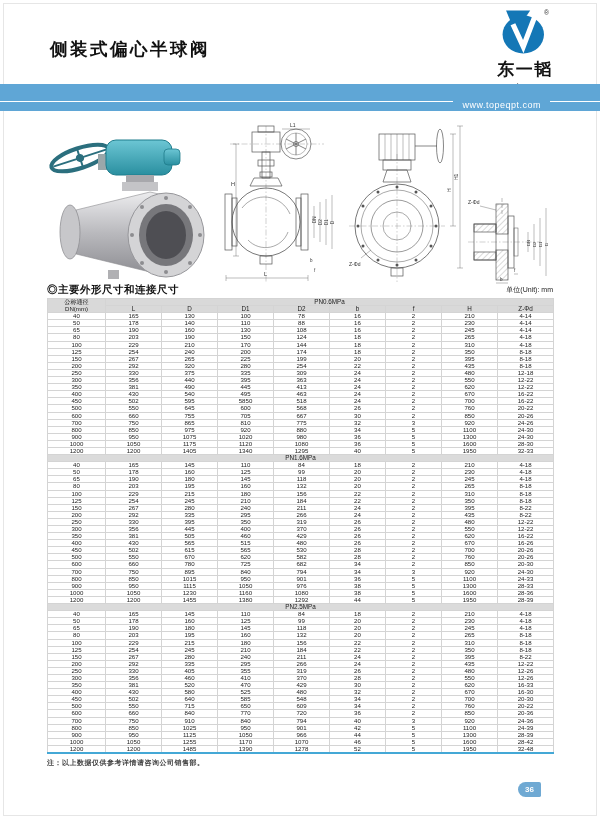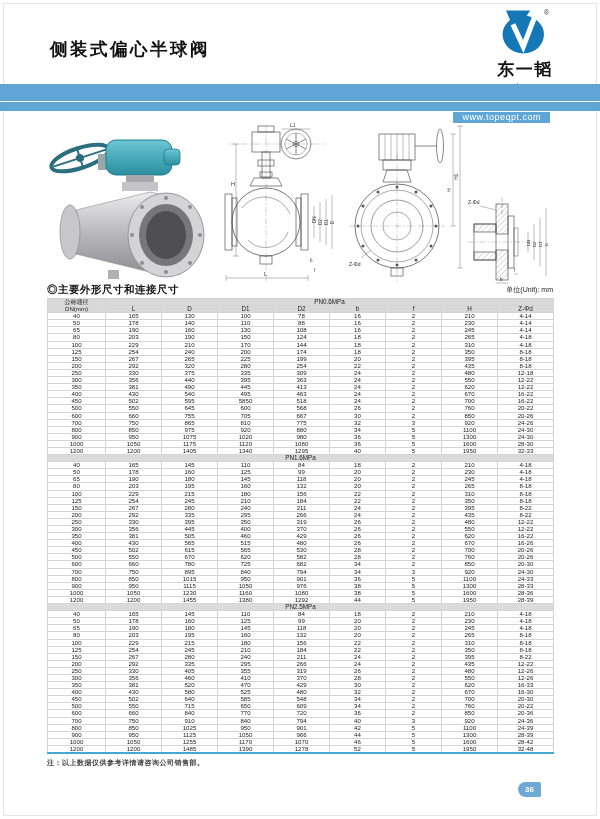--- a/index.html
+++ b/index.html
@@ -13,21 +13,21 @@
   
   .title { position:absolute; left:50px; top:37px; font-size:17.5px; font-weight:bold;
            letter-spacing:2.5px; color:#111; }
   .logo-block { position:absolute; left:489px; top:7px; width:72px; text-align:center; }
   .logo-block svg { display:block; margin:0 auto; }
   .brand-name { font-size:17px; font-weight:bold; color:#111; letter-spacing:1.5px; margin-top:1px; }
 
   
   .banner { position:absolute; left:0; top:84px; width:600px; height:27px; background:#5fa6d6; }
   .banner-line { position:absolute; left:0; right:0; top:17px; height:1px; background:#ffffff; }
-  .site-text { position:absolute; right:50px; top:28px; font-size:9px; color:#ffffff;
+  .site-text { position:absolute; right:50px; top:16px; font-size:9px; color:#ffffff;
                background:#5fa6d6; padding:0 9px; letter-spacing:0.5px; line-height:11px; }
 
   
   .photo       { position:absolute; left:46px;  top:122px; }
   .sec-draw    { position:absolute; left:224px; top:122px; }
   .front-draw  { position:absolute; left:347px; top:120px; }
   .flange-draw { position:absolute; left:466px; top:196px; }
   svg text { font-family:"Liberation Sans", sans-serif; fill:#333; }
 
   

